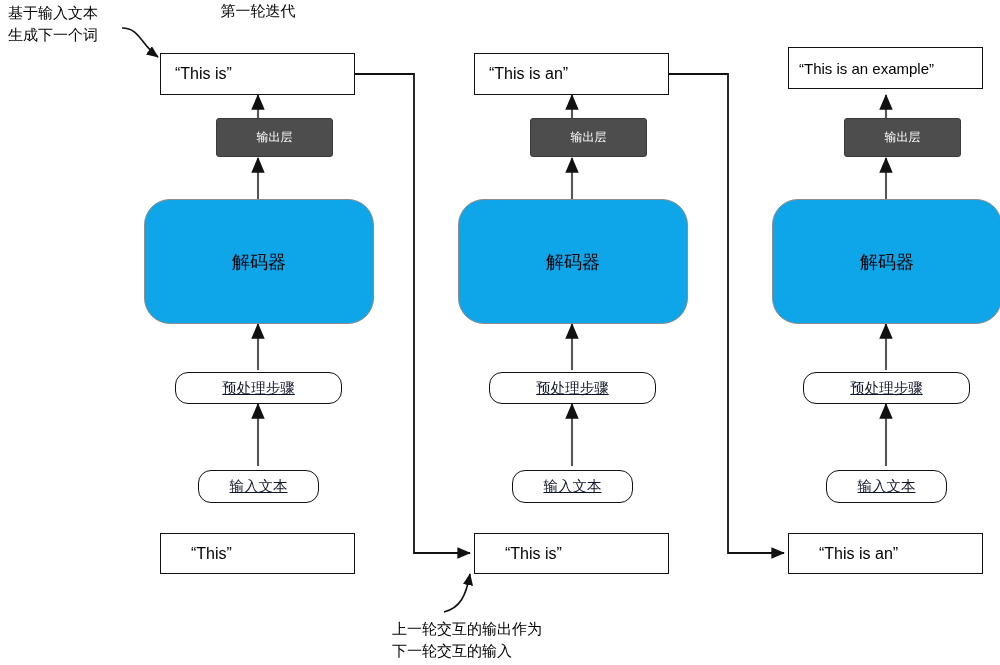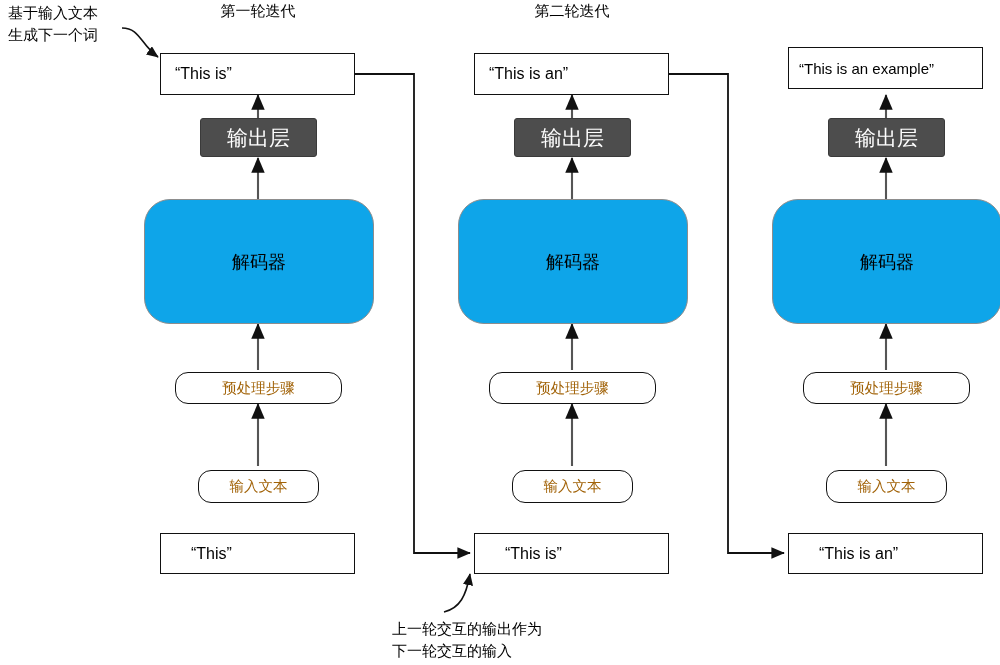--- a/index.html
+++ b/index.html
@@ -55,48 +55,50 @@
     padding-left: 30px;
     color: #000;
   }
 
   .box-outlayer {
     box-sizing: border-box;
     background: #4d4d4d;
     border: 1.4px solid #3a3a3a;
     border-radius: 3px;
     color: #ffffff;
-    font-size: 21px;
+    font-size: 12px;
     display: flex;
     align-items: center;
     justify-content: center;
+    margin-left: 16px;
   }
 
   .box-decoder {
     box-sizing: border-box;
     background: #0ea5e9;
     border: 1.6px solid #8d8d8d;
     border-radius: 26px;
     color: #000;
     font-size: 18px;
     display: flex;
     align-items: center;
     justify-content: center;
   }
 
   .box-pill {
     box-sizing: border-box;
     background: #ffffff;
     border: 1.6px solid #111;
     border-radius: 13px;
-    color: #a16207;
+    color: #0f172a;
     font-size: 14.5px;
     display: flex;
     align-items: center;
     justify-content: center;
+    text-decoration: underline;
   }
 
   svg.overlay {
     position: absolute;
     left: 0;
     top: 0;
     width: 1000px;
     height: 665px;
     pointer-events: none;
   }
@@ -157,21 +159,20 @@
   <div class="abs box-outlayer" style="left:200px; top:118px; width:117px; height:39px;">输出层</div>
 
   <div class="abs box-decoder" style="left:144px; top:199px; width:230px; height:125px;">解码器</div>
 
   <div class="abs box-pill" style="left:175px; top:372px; width:167px; height:32px;">预处理步骤</div>
 
   <div class="abs box-pill" style="left:198px; top:470px; width:121px; height:33px;">输入文本</div>
 
   <div class="abs box-bottom" style="left:160px; top:533px; width:195px; height:41px;">“This”</div>
 
-  <div class="abs col-title" style="left:472px; top:2px; width:200px;">第二轮迭代</div>
 
   <div class="abs box-out" style="left:474px; top:53px; width:195px; height:42px;">“This is an”</div>
 
   <div class="abs box-outlayer" style="left:514px; top:118px; width:117px; height:39px;">输出层</div>
 
   <div class="abs box-decoder" style="left:458px; top:199px; width:230px; height:125px;">解码器</div>
 
   <div class="abs box-pill" style="left:489px; top:372px; width:167px; height:32px;">预处理步骤</div>
 
   <div class="abs box-pill" style="left:512px; top:470px; width:121px; height:33px;">输入文本</div>

